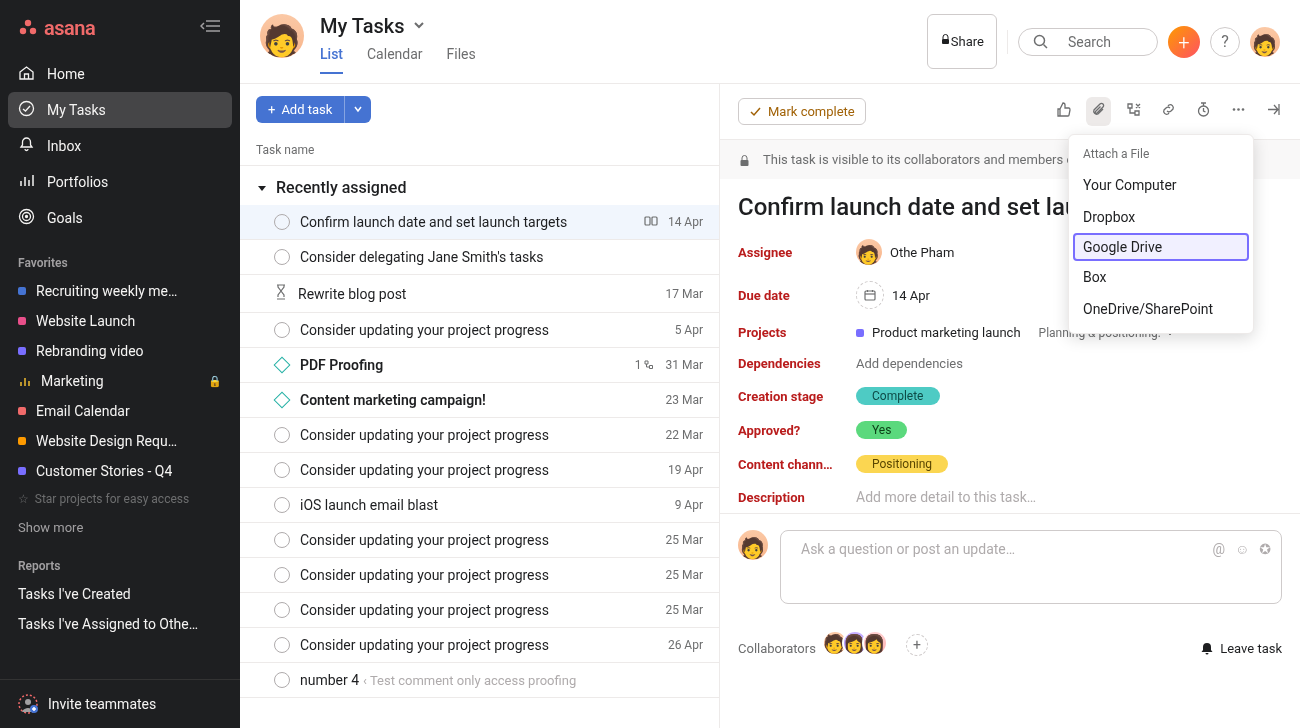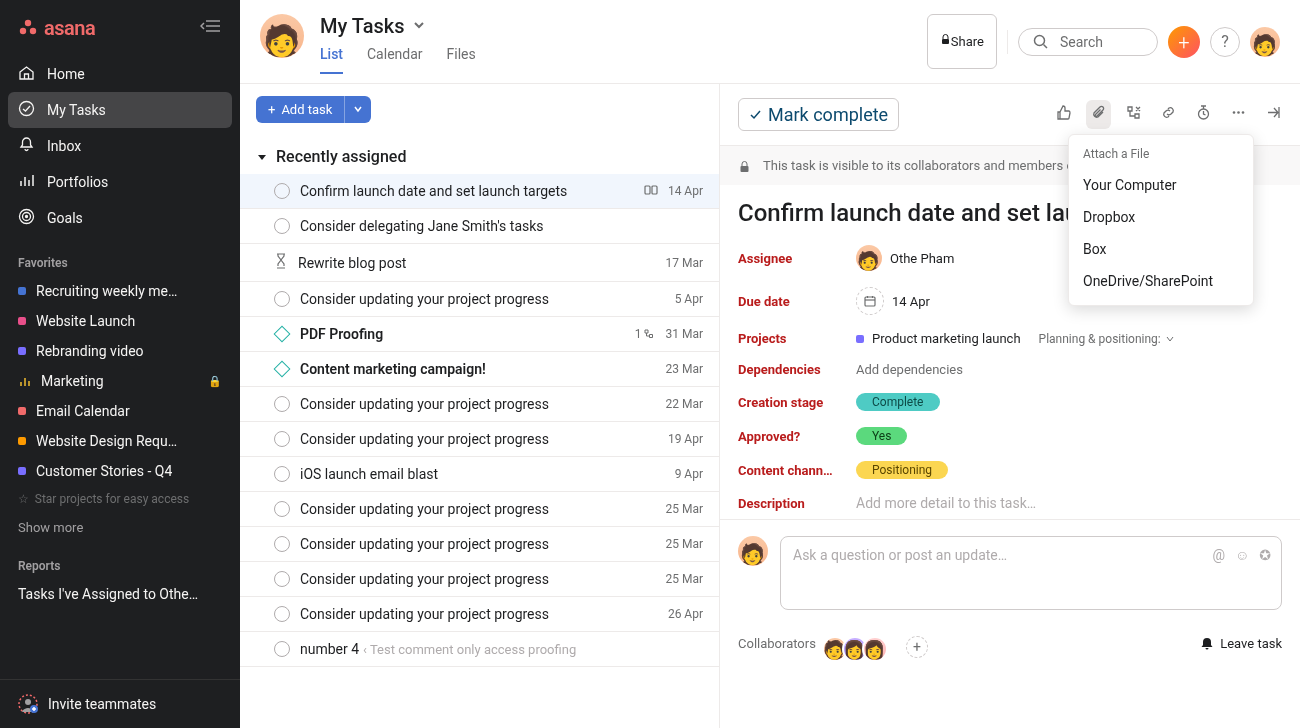--- a/index.html
+++ b/index.html
@@ -27,21 +27,21 @@
 .avatar-lg { width: 44px; height: 44px; border-radius: 50%; background: linear-gradient(#fbc9a6,#f8b48a); overflow: hidden; display:flex; align-items:flex-end; justify-content:center; font-size:30px; }
 .title-block { flex: 1; }
 .title-row { display: flex; align-items: center; gap: 8px; }
 .title { font-size: 20px; font-weight: 500; color: #1e1f21; }
 .chev { color: #6d6e6f; cursor: pointer; }
 .tabs { display: flex; gap: 24px; margin-top: 8px; }
 .tab { font-size: 14px; color: #6d6e6f; padding-bottom: 10px; cursor: pointer; border-bottom: 2px solid transparent; }
 .tab.active { color: #4573d2; border-bottom-color: #4573d2; font-weight:500; }
 .top-actions { display: flex; align-items: center; gap: 10px; padding-bottom: 14px; }
 .share-btn { display: flex; border: 1px solid #cfcbcb; background:#fff; border-radius: 6px; padding: 19px 12px; font-size: 13px; cursor: pointer; color:#1e1f21; }
-.search-box { display:flex; align-items:center; gap:12px; border:1px solid #cfcbcb; border-radius: 16px; padding: 5px 14px; width: 140px; font-size:14px; color:#6d6e6f; cursor:text; }
+.search-box { display:flex; align-items:center; gap:20px; border:1px solid #cfcbcb; border-radius: 16px; padding: 5px 14px; width: 140px; font-size:14px; color:#6d6e6f; cursor:text; }
 .plus-btn { width: 32px; height: 32px; border-radius: 50%; background: linear-gradient(135deg,#fd9a00,#ff5263); color:#fff; display:flex; align-items:center; justify-content:center; cursor:pointer; font-size:20px; font-weight:300; }
 .help-btn { width:30px; height:30px; border-radius:50%; border:1px solid #cfcbcb; display:flex; align-items:center; justify-content:center; cursor:pointer; color:#6d6e6f; }
 .user-av { width:30px; height:30px; border-radius:50%; background: linear-gradient(#fbc9a6,#f8b48a); cursor:pointer; display:flex; align-items:flex-end; justify-content:center; overflow:hidden; font-size:20px; }
 .content { display:flex; flex:1; overflow:hidden; }
 .task-list { width: 480px; display:flex; flex-direction:column; border-right: 1px solid #edeae9; }
 .list-toolbar { display:flex; padding: 12px 16px; gap:0; }
 .add-task-btn { display:flex; align-items:center; gap:6px; background:#4573d2; color:#fff; border:none; border-radius: 6px 0 0 6px; padding: 6px 12px; font-size: 13px; cursor:pointer; }
 .add-task-drop { background:#4573d2; border:none; border-left:1px solid rgba(255,255,255,.35); border-radius:0 6px 6px 0; padding: 6px 8px; cursor:pointer; color:#fff; }
 .list-col-header { padding: 8px 16px; font-size: 12px; color:#6d6e6f; border-bottom:1px solid #edeae9; }
 .group-header { display:flex; align-items:center; gap:8px; padding: 12px 16px 8px; font-size:16px; font-weight:500; color:#1e1f21; }
@@ -50,41 +50,41 @@
 .task-row .name { flex:1; color:#1e1f21; white-space:nowrap; overflow:hidden; text-overflow:ellipsis; }
 .task-row .name.bold { font-weight:600; }
 .task-row .date { font-size:12px; color:#6d6e6f; white-space:nowrap; }
 .task-row .dateicon { color:#6d6e6f; }
 .check-circle { width:16px; height:16px; border:1.5px solid #afabac; border-radius:50%; flex-shrink:0; }
 .milestone { width:12px; height:12px; border:1.5px solid #25b1a5; transform:rotate(45deg); flex-shrink:0; margin:2px; }
 .hourglass { color:#6d6e6f; flex-shrink:0; }
 .subtask-badge { display:flex; align-items:center; gap:2px; font-size:12px; color:#6d6e6f; }
 .detail { flex:1; display:flex; flex-direction:column; position:relative; }
 .detail-toolbar { display:flex; align-items:center; padding: 14px 18px; gap:8px; border-bottom:1px solid #edeae9; }
-.mark-complete { display:flex; align-items:center; gap:6px; border:1px solid #cfcbcb; background:#fff; border-radius:6px; padding:5px 10px; font-size:18px; cursor:pointer; color:#0c4a6e; }
+.mark-complete { display:flex; align-items:center; gap:6px; border:1px solid #cfcbcb; background:#fff; border-radius:6px; padding:5px 10px; font-size:13px; cursor:pointer; color:#a16207; }
 .detail-icons { margin-left:auto; display:flex; align-items:center; gap:18px; color:#6d6e6f; }
 .detail-icons .ic { cursor:pointer; position:relative; }
 .detail-icons .ic.active { background:#edeae9; border-radius:6px; padding:4px; margin:-4px; }
 .visibility-banner { display:flex; gap:12px; padding: 12px 18px; background:#f9f8f8; font-size:13px; color:#6d6e6f; align-items:flex-start; }
 .detail-title { font-size:24px; font-weight:500; color:#1e1f21; padding: 14px 18px 10px; }
 .field-row { display:flex; align-items:center; padding: 8px 18px; gap: 18px; font-size:13px; }
 .field-label { width: 100px; color:#b91c1c; flex-shrink:0; white-space:nowrap; overflow:hidden; text-overflow:ellipsis;font-weight:bold; }
 .field-val { display:flex; align-items:center; gap:8px; color:#1e1f21; }
 .av-sm { width:26px; height:26px; border-radius:50%; background:linear-gradient(#fbc9a6,#f8b48a); display:flex; align-items:flex-end; justify-content:center; overflow:hidden; font-size:18px; }
 .date-circle { width:28px; height:28px; border-radius:50%; border:1px dashed #cfcbcb; display:flex; align-items:center; justify-content:center; color:#6d6e6f; }
 .proj-dot { width:8px; height:8px; border-radius:2px; background:#796eff; }
 .section-pill { color:#6d6e6f; font-size:12px; cursor:pointer; display:flex; align-items:center; gap:4px; }
 .pill { display:inline-block; padding:2px 16px; border-radius:10px; font-size:12px; }
 .pill.cyan { background:#4ecbc4; color:#0d4b47; }
 .pill.green { background:#5bd97d; color:#0d4018; }
 .pill.yellow { background:#fbd651; color:#5a4600; }
 .comment-area { border-top:1px solid #edeae9; padding: 16px 18px; display:flex; gap:12px; }
-.comment-box { flex:1; border:1px solid #cfcbcb; border-radius:8px; min-height:74px; padding: 10px 12px; font-size:14px; color:#afabac; position:relative; }
+.comment-box { flex:1; border:1px solid #cfcbcb; border-radius:8px; min-height:74px; padding: 10px 20px; font-size:14px; color:#afabac; position:relative; }
 .comment-icons { position:absolute; right:10px; top:10px; display:flex; gap:10px; color:#afabac; }
-.collab-bar { display:flex; align-items:flex-start; padding: 10px 18px 16px; font-size:13px; color:#6d6e6f; gap:12px; }
+.collab-bar { display:flex; align-items:flex-end; padding: 10px 18px 16px; font-size:13px; color:#6d6e6f; gap:12px; }
 .collab-avs { display:flex; }
 .collab-avs .av-sm { margin-left:-6px; border:2px solid #fff; }
 .collab-add { width:22px; height:22px; border-radius:50%; border:1px dashed #cfcbcb; display:flex; align-items:center; justify-content:center; color:#6d6e6f; cursor:pointer; margin-left:6px; font-size:14px;}
 .leave-task { display:flex; align-items:center; gap:6px; cursor:pointer; color:#1e1f21; }
 .dropdown { position:absolute; top:50px; right:46px; width:186px; background:#fff; border:1px solid #edeae9; border-radius:6px; box-shadow:0 4px 16px rgba(0,0,0,.15); padding: 8px 0; z-index:10; }
 .dropdown-header { padding: 4px 14px 8px; font-size:12px; color:#6d6e6f; }
 .dropdown-item { padding: 8px 14px; font-size:14px; cursor:pointer; color:#1e1f21; }
 .dropdown-item.highlighted { background:#f1f0ff; outline:2px solid #796eff; outline-offset:-2px; border-radius:4px; margin: 0 4px; padding: 6px 10px; }
 .comment-hint { color:#afabac; font-size:13px; margin-left:4px; }
 </style>
@@ -183,20 +183,21 @@
       </div>
       <div class="fav-item">
         <span class="fav-dot" style="background:#796eff"></span>
         <span style="overflow:hidden;text-overflow:ellipsis">Customer Stories - Q4</span>
       </div>
     </div>
   <div class="fav-star-hint">☆ <span>Star projects for easy access</span></div>
   <div class="show-more">Show more</div>
   <div class="section-label">Reports</div>
   <div id="reports-section">
+      <div class="report-item">Tasks I've Created</div>
       <div class="report-item">Tasks I've Assigned to Othe…</div>
     </div>
   <div class="sidebar-spacer"></div>
   <div class="invite">
     <svg width="20" height="20" viewBox="0 0 20 20">
         <circle cx="10" cy="10" r="9" fill="none" stroke="#f06a6a" stroke-width="1.5" stroke-dasharray="2 2"></circle>
         <circle cx="10" cy="8" r="3" fill="#a2a0a2"></circle>
         <path d="M4 18c1-3 4-4 6-4s5 1 6 4" fill="#a2a0a2"></path>
         <circle cx="16" cy="15" r="4" fill="#4573d2"></circle>
         <path d="M16 13v4M14 15h4" stroke="#fff" stroke-width="1.5"></path>
@@ -244,20 +245,21 @@
   </div>
 
   <div class="content">
     <div class="task-list">
       <div class="list-toolbar">
         <button class="add-task-btn">+ <span>Add task</span></button>
         <button class="add-task-drop"><svg width="10" height="10" viewBox="0 0 10 10" stroke="#fff" fill="none" stroke-width="1.5">
               <polyline points="2,3 5,7 8,3"></polyline>
             </svg></button>
       </div>
+      <div class="list-col-header">Task name</div>
       <div class="group-header">
         <svg width="12" height="12" viewBox="0 0 12 12" fill="currentColor">
             <polygon points="2,4 10,4 6,9"></polygon>
           </svg>
         <span>Recently assigned</span>
       </div>
       <div id="task-rows">
           <div class="task-row selected">
             <span class="check-circle"></span>
             <span class="name">Confirm launch date and set launch targets</span>
@@ -466,19 +468,20 @@
             </svg>
           <span>Leave task</span>
         </span>
       </div>
 
       <div class="dropdown">
         <div class="dropdown-header">Attach a File</div>
         <div id="dropdown-items">
             <div class="dropdown-item">Your Computer</div>
             <div class="dropdown-item">Dropbox</div>
+            <div class="dropdown-item highlighted">Google Drive</div>
             <div class="dropdown-item">Box</div>
             <div class="dropdown-item">OneDrive/SharePoint</div>
           </div>
       </div>
     </div>
   </div>
 </div>
 
 </body></html>

